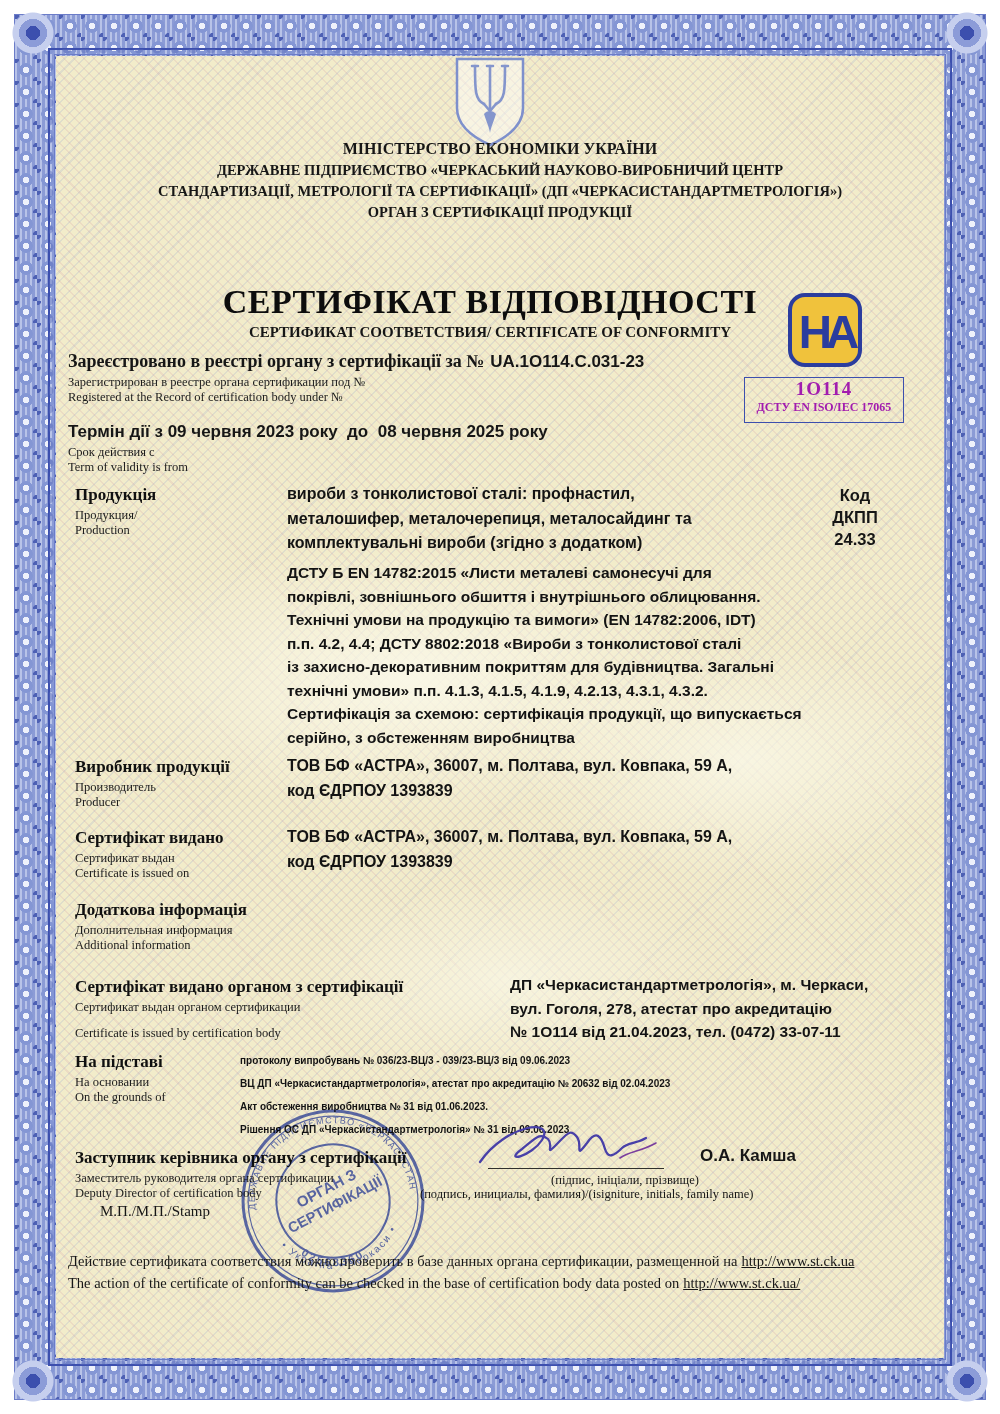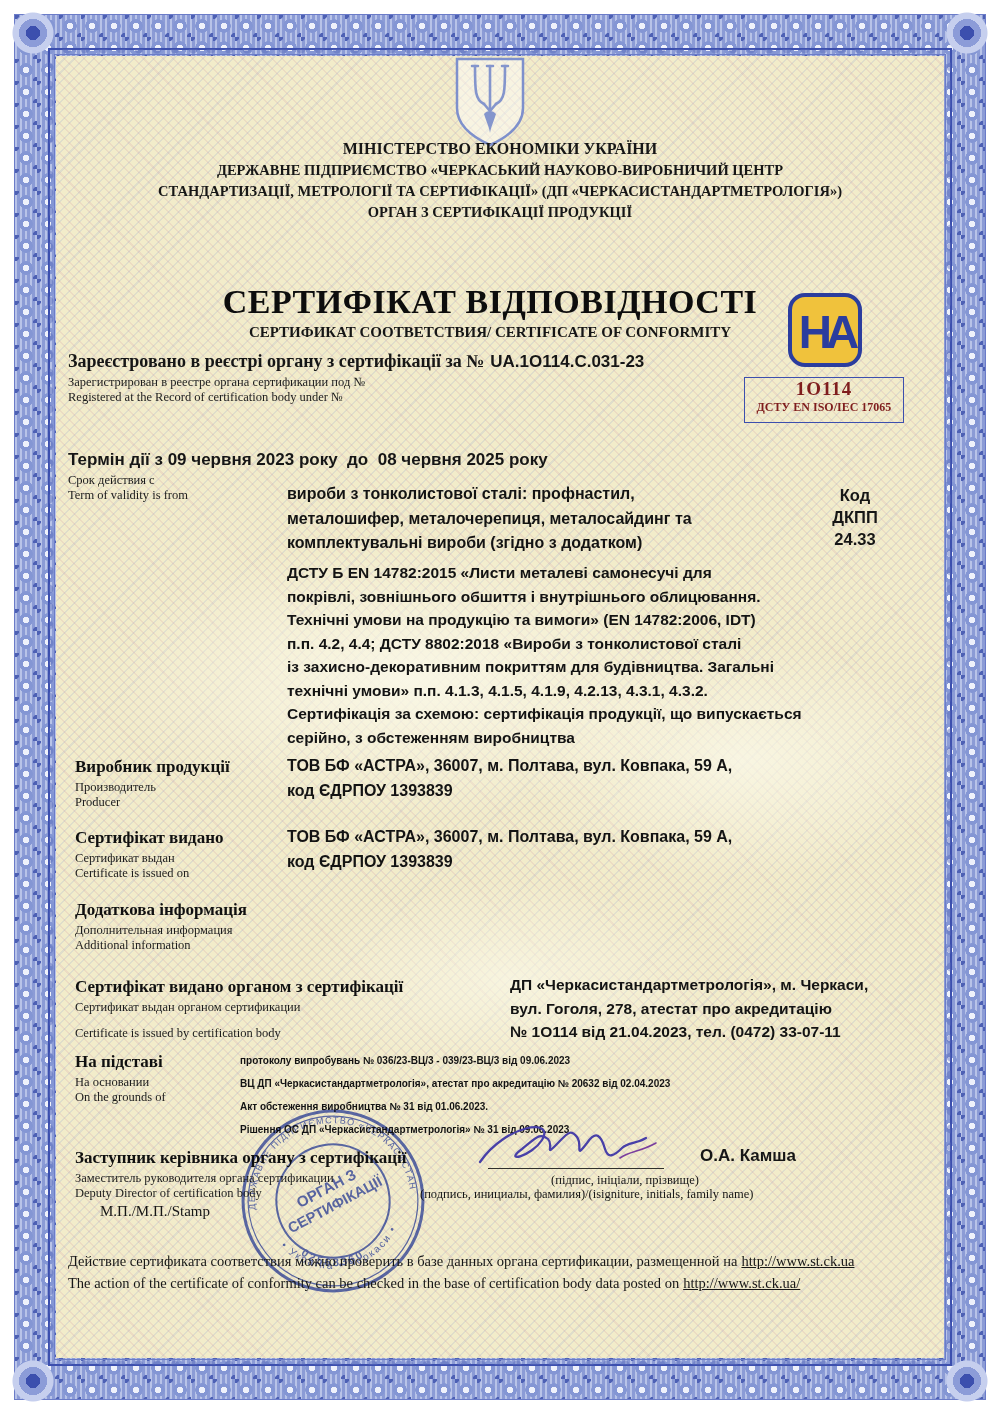--- a/index.html
+++ b/index.html
@@ -52,29 +52,29 @@
   .ministry .l1{font:bold 16px/22px "Liberation Serif",serif;}
   .ministry .ln{font:bold 14.5px/21px "Liberation Serif",serif;}
 
   .title{position:absolute;left:60px;width:860px;top:284px;text-align:center;
          font:bold 34px/36px "Liberation Serif",serif;letter-spacing:.5px;color:#0d0d0d;}
   .subtitle{position:absolute;left:60px;width:860px;top:323px;text-align:center;
          font:bold 15px/18px "Liberation Serif",serif;}
 
   .logo{position:absolute;left:787px;top:292px;width:76px;height:76px;}
   .accr-box{position:absolute;left:744px;top:377px;width:158px;height:44px;border:1.5px solid #3c4fae;
-            text-align:center;color:#7f1d1d;}
+            text-align:center;color:#a21caf;}
   .accr-code{font:bold 19px/22px "Liberation Serif",serif;letter-spacing:1px;}
   .accr-std{font:bold 12px/14px "Liberation Serif",serif;}
 
   .reg{position:absolute;left:68px;top:351px;width:680px;}
   .reg .main{font:bold 18px/21px "Liberation Serif",serif;}
   .reg .num{font:bold 17px/21px "Liberation Sans",sans-serif;margin-left:6px;}
 
-  .validity{position:absolute;left:68px;top:422px;width:700px;margin-top:28px;}
+  .validity{position:absolute;left:68px;top:422px;width:700px;}
   .validity .main{font:bold 17px/20px "Liberation Sans",sans-serif;white-space:pre-wrap;}
 
   .code-block{position:absolute;left:800px;top:484px;width:110px;text-align:center;
               font:bold 16.5px/22px "Liberation Sans",sans-serif;white-space:pre-wrap;}
 
   .sig-line{position:absolute;left:488px;top:1168px;width:176px;border-bottom:1.6px solid #30302c;}
   .sig-name{position:absolute;left:700px;top:1146px;width:220px;font:bold 17px/20px "Liberation Sans",sans-serif;}
   .sig-cap1{position:absolute;left:455px;top:1173px;width:340px;text-align:center;font:12.5px/15px "Liberation Serif",serif;}
   .sig-cap2{position:absolute;left:420px;top:1187px;width:500px;text-align:left;font:12.5px/15px "Liberation Serif",serif;}
   .mp{position:absolute;left:100px;top:1202px;font:15px/18px "Liberation Serif",serif;}
@@ -146,20 +146,25 @@
     <div class="sub">Зарегистрирован в реестре органа сертификации под №</div>
     <div class="sub" style="margin-top:0">Registered at the Record of certification body under №</div>
   </div>
 
   <div class="validity">
     <div class="main">Термін дії з 09 червня 2023 року  до  08 червня 2025 року</div>
     <div class="sub">Срок действия с</div>
     <div class="sub" style="margin-top:0">Term of validity is from</div>
   </div>
 
+  <div class="label" style="left:75px;top:485px;width:200px">
+    <div>Продукція</div>
+    <div class="sub">Продукция/</div>
+    <div class="sub" style="margin-top:0">Production</div>
+  </div>
   <div class="value" style="left:287px;top:482px;width:520px">вироби з тонколистової сталі: профнастил,
 металошифер, металочерепиця, металосайдинг та
 комплектувальні вироби (згідно з додатком)</div>
   <div class="code-block">Код
 ДКПП
 24.33</div>
 
   <div class="value v-small" style="left:287px;top:561px;width:560px">ДСТУ Б EN 14782:2015 «Листи металеві самонесучі для
 покрівлі, зовнішнього обшиття і внутрішнього облицювання.
 Технічні умови на продукцію та вимоги» (EN 14782:2006, IDT)

